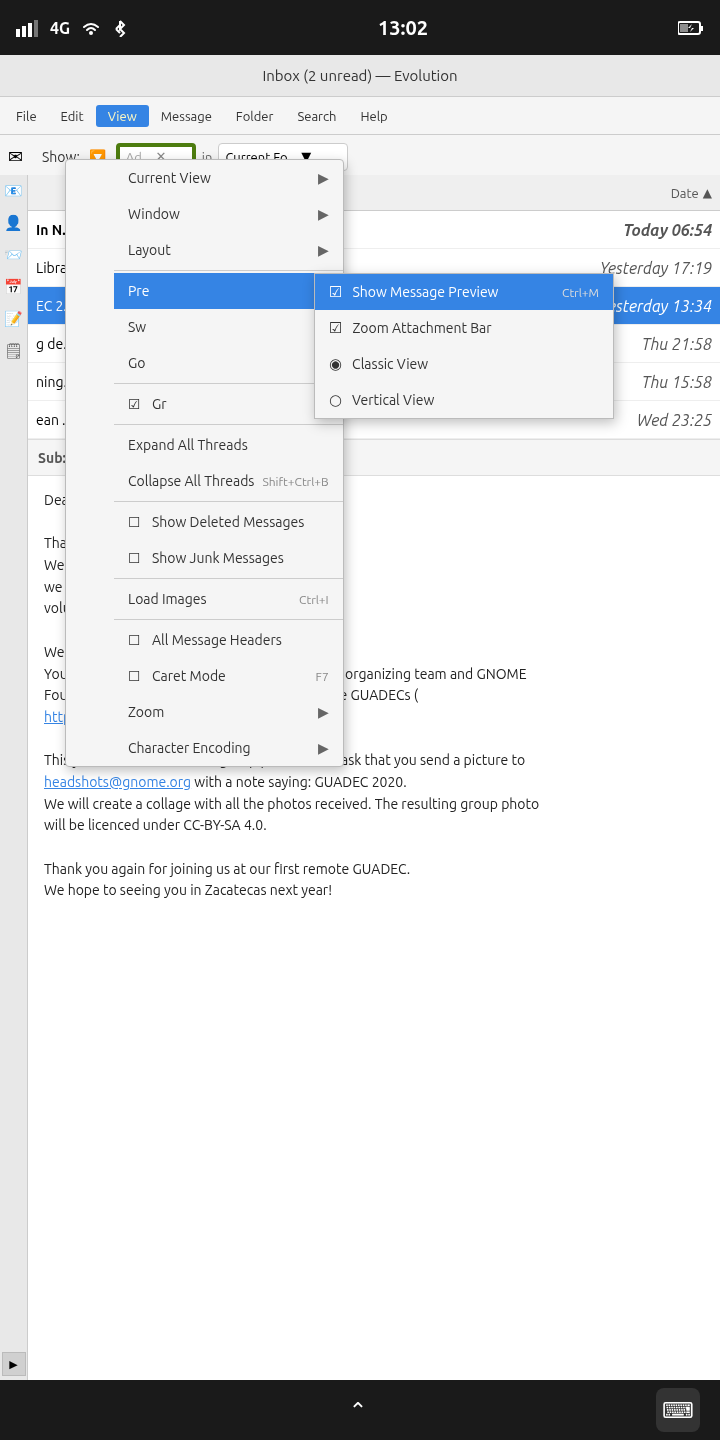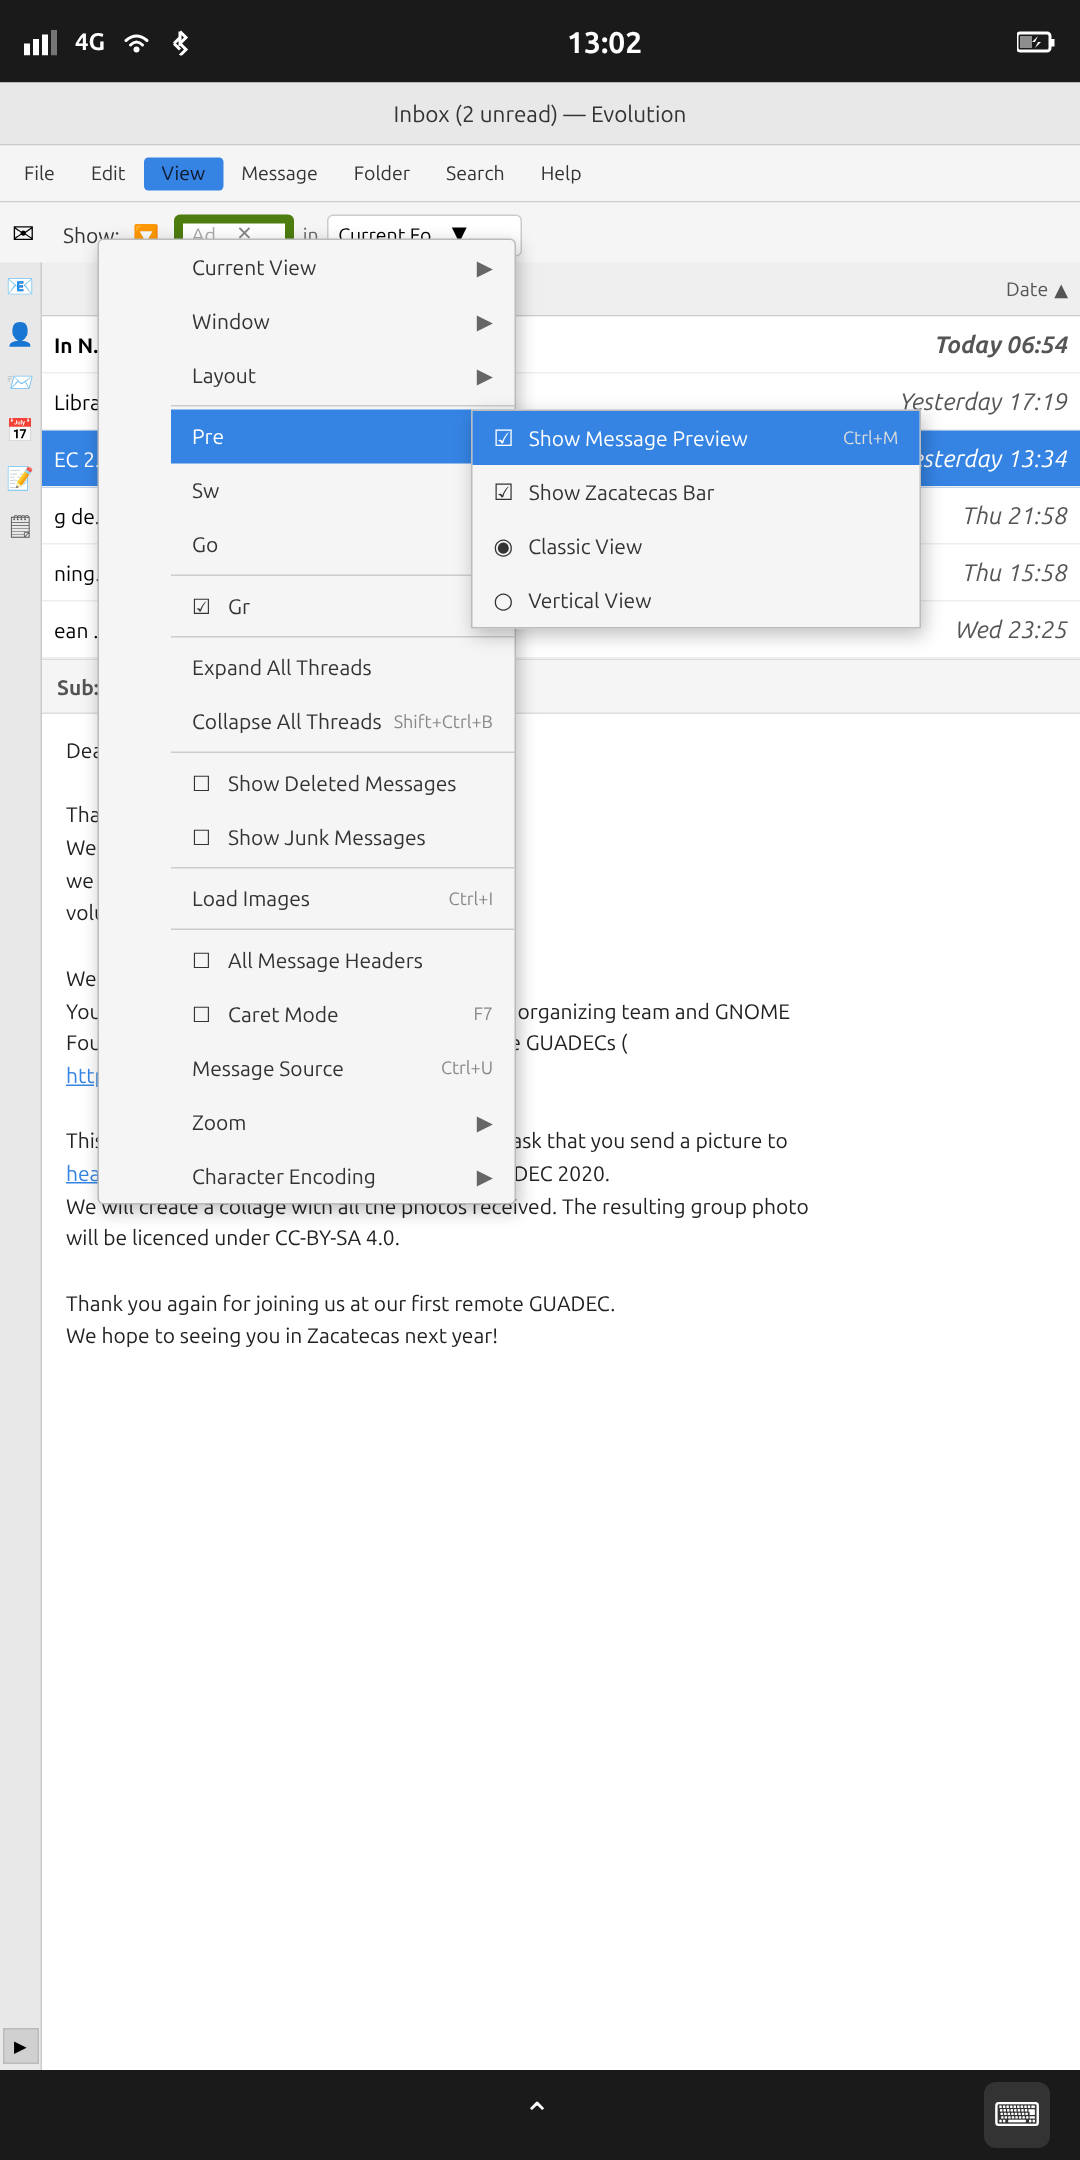--- a/index.html
+++ b/index.html
@@ -52,21 +52,21 @@
     }
     .menu-item {
       padding: 4px 12px;
       font-size: 13px;
       color: #333;
       cursor: pointer;
       border-radius: 3px;
     }
     .menu-item.active {
       background: #3584e4;
-      color: #0f172a;
+      color: #fef9c3;
     }
 
     
     .toolbar {
       height: 44px;
       background: #f5f5f5;
       display: flex;
       align-items: center;
       padding: 0 8px;
       gap: 6px;
@@ -331,21 +331,21 @@
 <div class="toolbar">
 
   <div style="display:flex;align-items:center;gap:4px;width:28px;">
 
     <div style="font-size:18px;cursor:pointer;">✉</div>
   </div>
   <span class="toolbar-label">Show:</span>
   <div style="display:flex;align-items:center;gap:2px;">
     <div class="sidebar-icon">🔽</div>
   </div>
-  <div style="display:flex;align-items:center;background:white;border:6px solid #4d7c0f;border-radius:4px;height:28px;padding:0 6px;min-width:80px;gap:4px;">
+  <div style="display:flex;align-items:center;background:white;border:4px solid #4d7c0f;border-radius:4px;height:28px;padding:0 6px;min-width:80px;gap:4px;">
     <span style="color:#aaa;font-size:13px;">Ad...</span>
     <div style="color:#888;cursor:pointer;font-size:13px;">✕</div>
   </div>
   <span class="toolbar-label-in">in</span>
   <div class="folder-selector">
     <span>Current Fo...</span>
     <span>▼</span>
   </div>
 </div>
 
@@ -453,21 +453,21 @@
       <div class="preview-submenu">
 
         <div class="preview-submenu-item highlighted">
           <span class="checkbox-icon cb-checked"></span>
           <span>Show Message Preview</span>
           <span class="shortcut">Ctrl+M</span>
         </div>
 
         <div class="preview-submenu-item">
           <span class="checkbox-icon cb-checked"></span>
-          <span>Show Zacatecas Bar</span>
+          <span>Zoom Attachment Bar</span>
           <span class="shortcut"></span>
         </div>
 
         <div class="preview-submenu-item">
           <span class="radio-icon rb-checked"></span>
           <span>Classic View</span>
         </div>
 
         <div class="preview-submenu-item">
           <span class="radio-icon rb-unchecked"></span>
@@ -522,24 +522,20 @@
       <span style="width:16px;display:inline-block;font-size:14px;">☐</span>
       <span>All Message Headers</span>
     </div>
 
     <div class="view-menu-item">
       <span style="width:16px;display:inline-block;font-size:14px;">☐</span>
       <span>Caret Mode</span>
       <span class="shortcut">F7</span>
     </div>
 
-    <div class="view-menu-item">
-      <span>Message Source</span>
-      <span class="shortcut">Ctrl+U</span>
-    </div>
 
     <div class="view-menu-item">
       <span>Zoom</span>
       <span class="arrow">▶</span>
     </div>
 
     <div class="view-menu-item">
       <span>Character Encoding</span>
       <span class="arrow">▶</span>
     </div>

